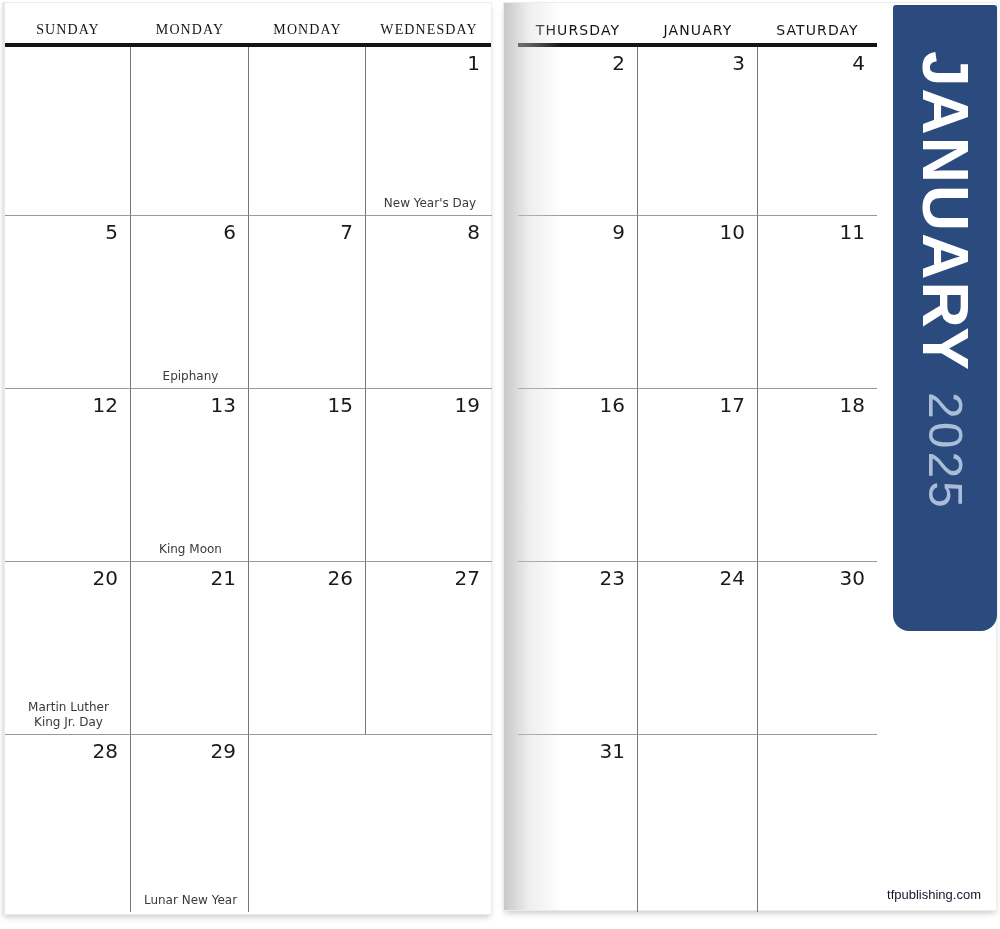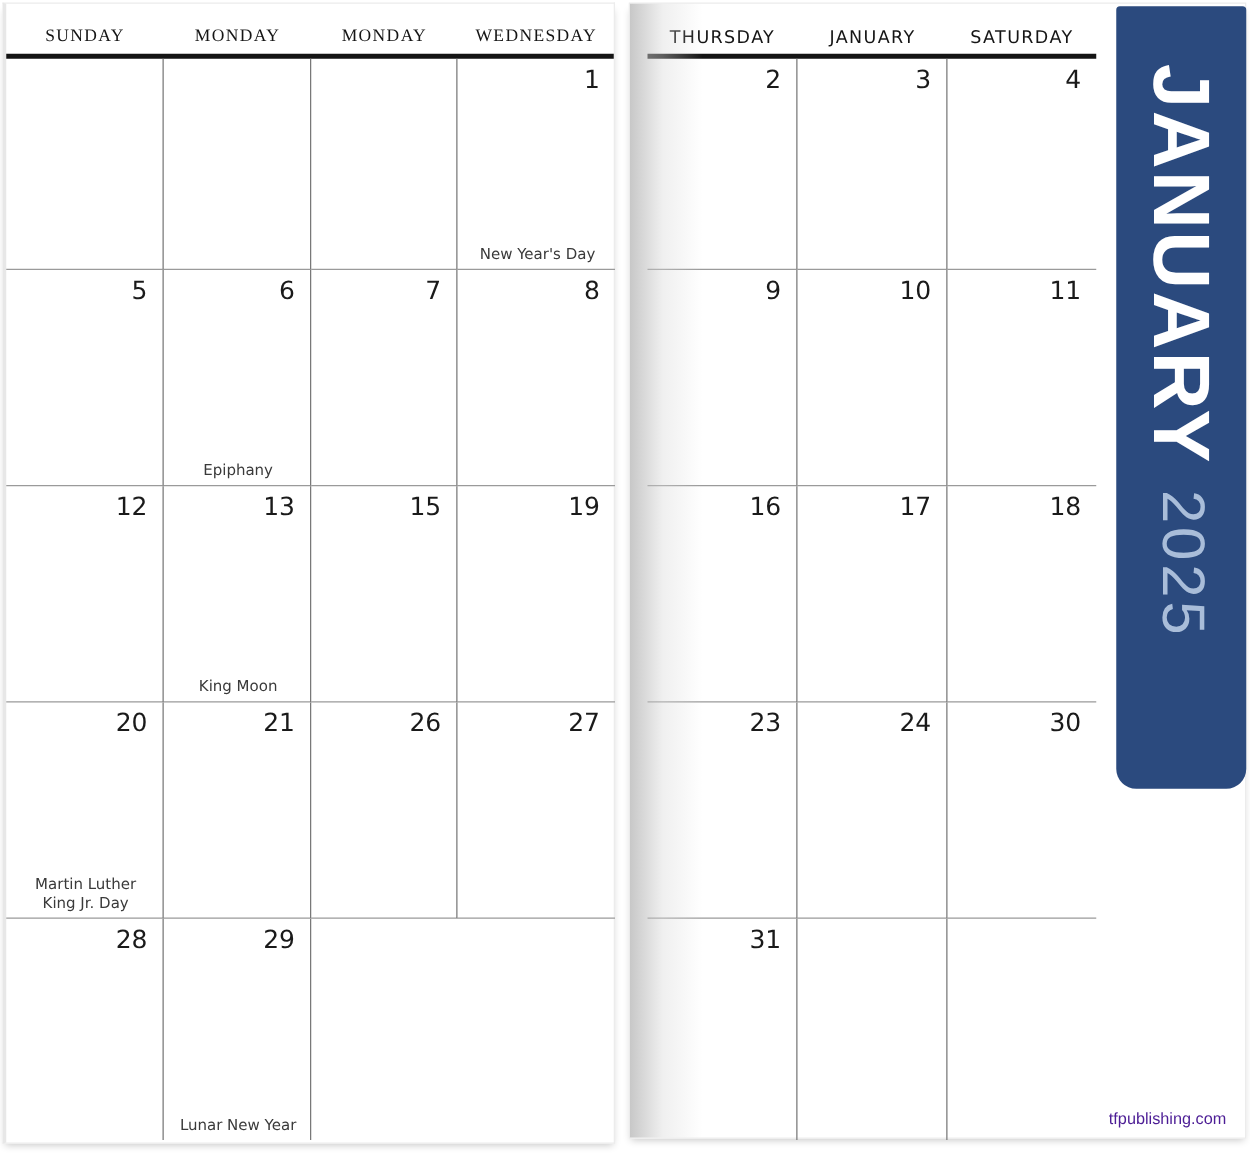--- a/index.html
+++ b/index.html
@@ -41,21 +41,21 @@
   .tab { position:absolute; left:893px; top:5px; width:104px; height:626px; z-index:4;
          border-radius:3px 3px 16px 16px; display:flex; justify-content:center; }
   .tab-text { writing-mode:vertical-rl; padding-top:46px; text-align:start; }
   .tab-month { font-family:"Liberation Sans", sans-serif; font-weight:bold; font-size:64px;
                letter-spacing:2px; color:#ffffff; }
   .tab-year  { font-family:"Liberation Sans", sans-serif; font-size:48px; letter-spacing:3px;
                margin-top:20px; }
 
   
   .footer-url { position:absolute; right:15px; bottom:8px; z-index:4;
-                font-family:"Liberation Sans", sans-serif; font-size:13px; color:#4c1d95; }
+                font-family:"Liberation Sans", sans-serif; font-size:13px; color:#0f172a; }
 </style>
 </head>
 <body>
 
 <div class="scene">
 
   <div class="page page-left">
     <div class="header-row">
         <div class="day-header">SUNDAY</div>
         <div class="day-header">MONDAY</div>

